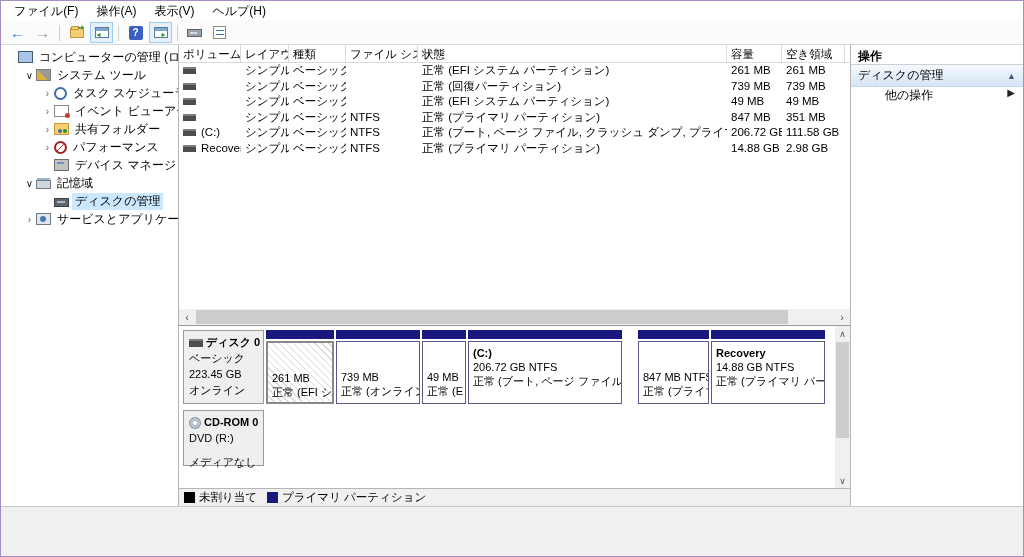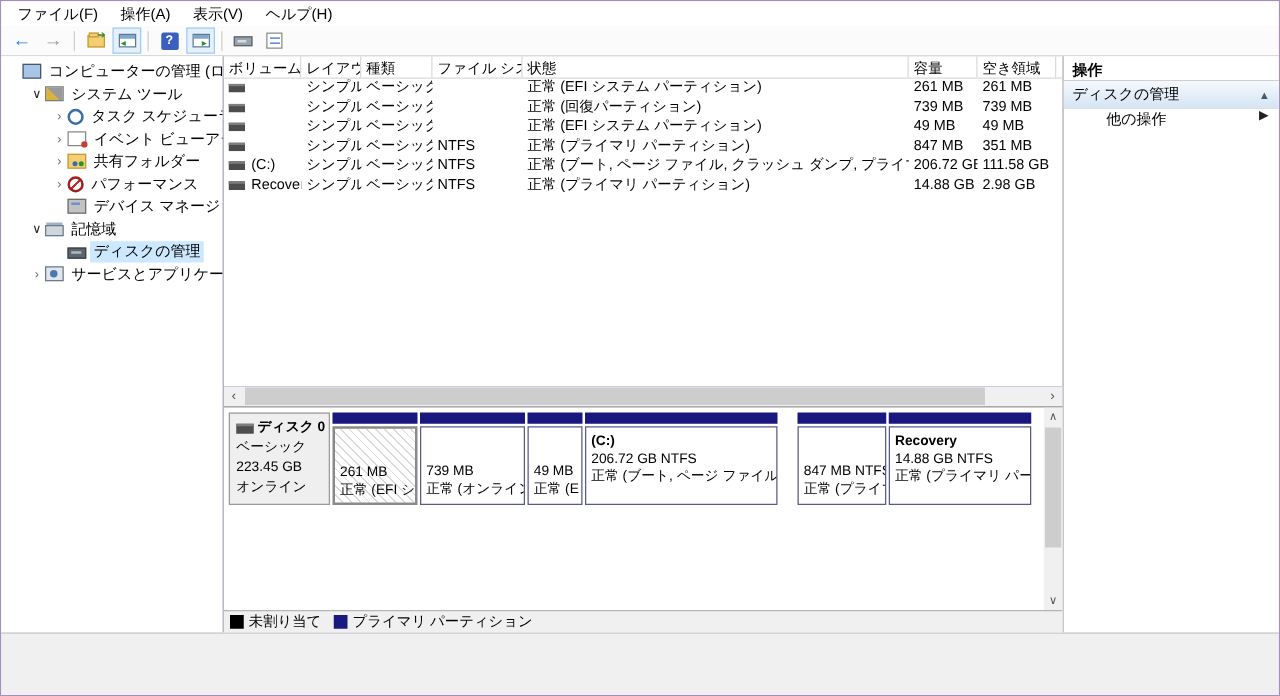--- a/index.html
+++ b/index.html
@@ -375,20 +375,30 @@
                 <div class="part-bar"></div>
                 <div class="part-box named">
                   <div class="part-name">Recovery</div>
                   <div>14.88 GB NTFS</div>
                   <div>正常 (プライマリ パーティシ</div>
                 </div>
               </div>
             </div>
         </div>
 
+        <div class="disk-row cdrom-row">
+          <div class="disk-info">
+            <div class="disk-title">
+              <span class="cd-ico"></span>
+              <span>CD-ROM 0</span>
+            </div>
+            <div>DVD (R:)</div>
+            <div class="media-status">メディアなし</div>
+          </div>
+        </div>
 
         <div class="vscroll">
           <div class="vs-arrow up">∧</div>
           <div class="vs-thumb"></div>
           <div class="vs-arrow down">∨</div>
         </div>
 
         <div class="legend" id="legend">
             <div class="legend-item">
               <div class="legend-sq" style="background: rgb(0, 0, 0);"></div>

